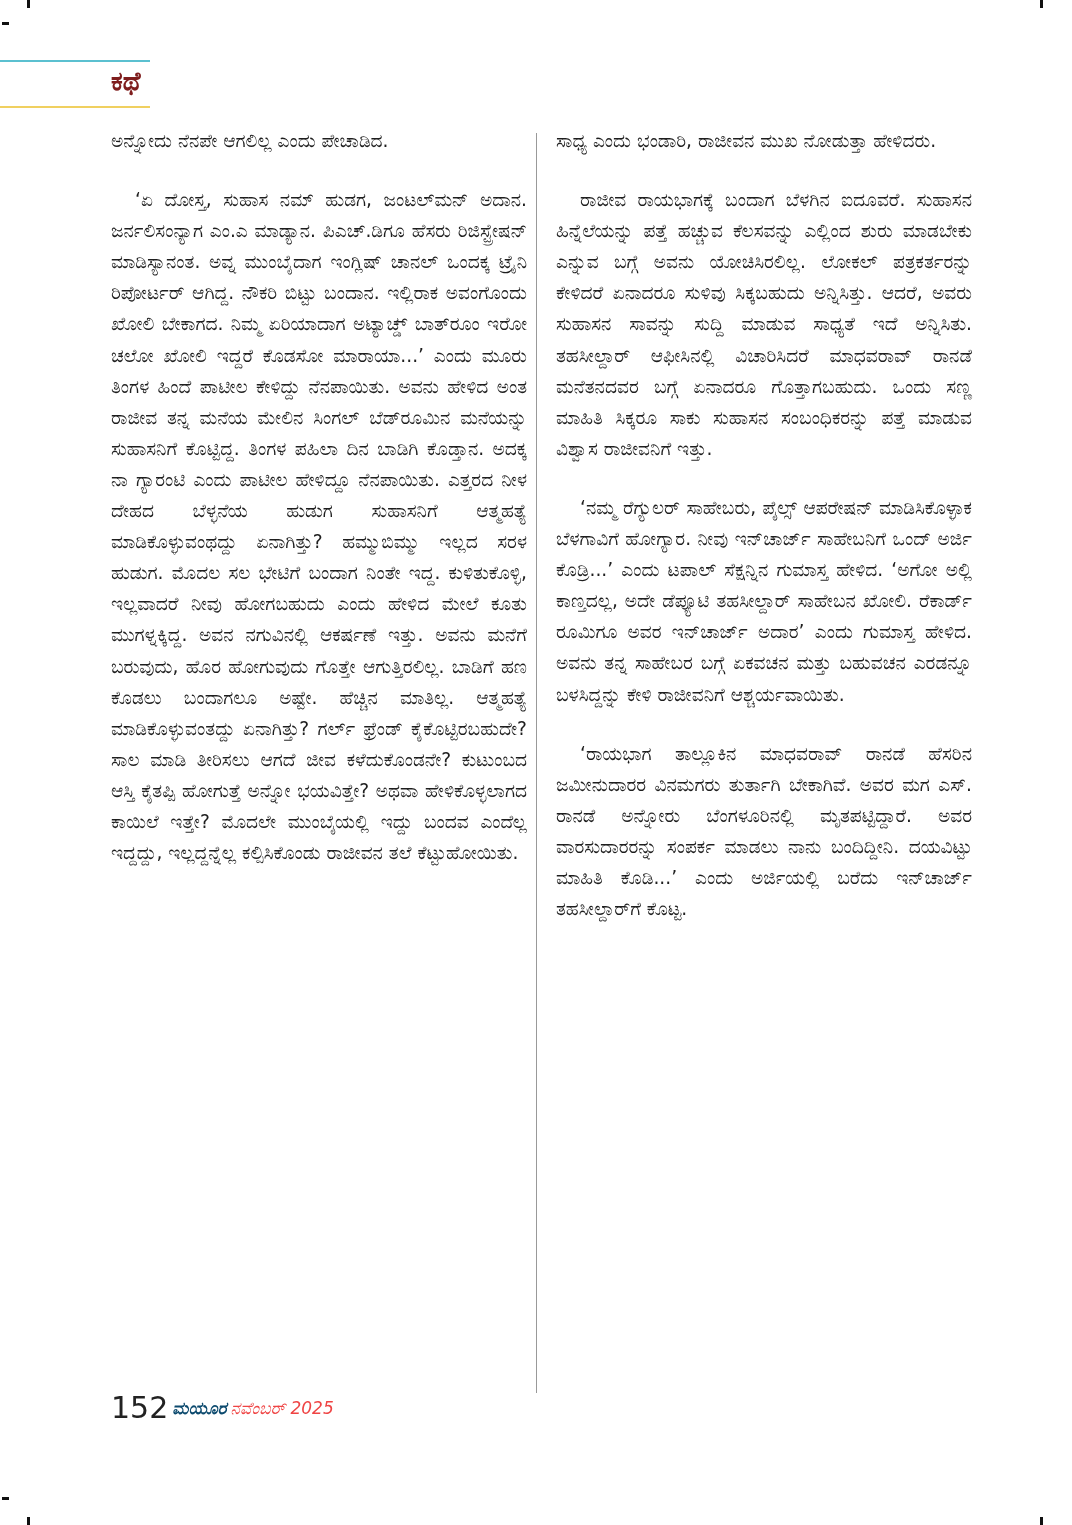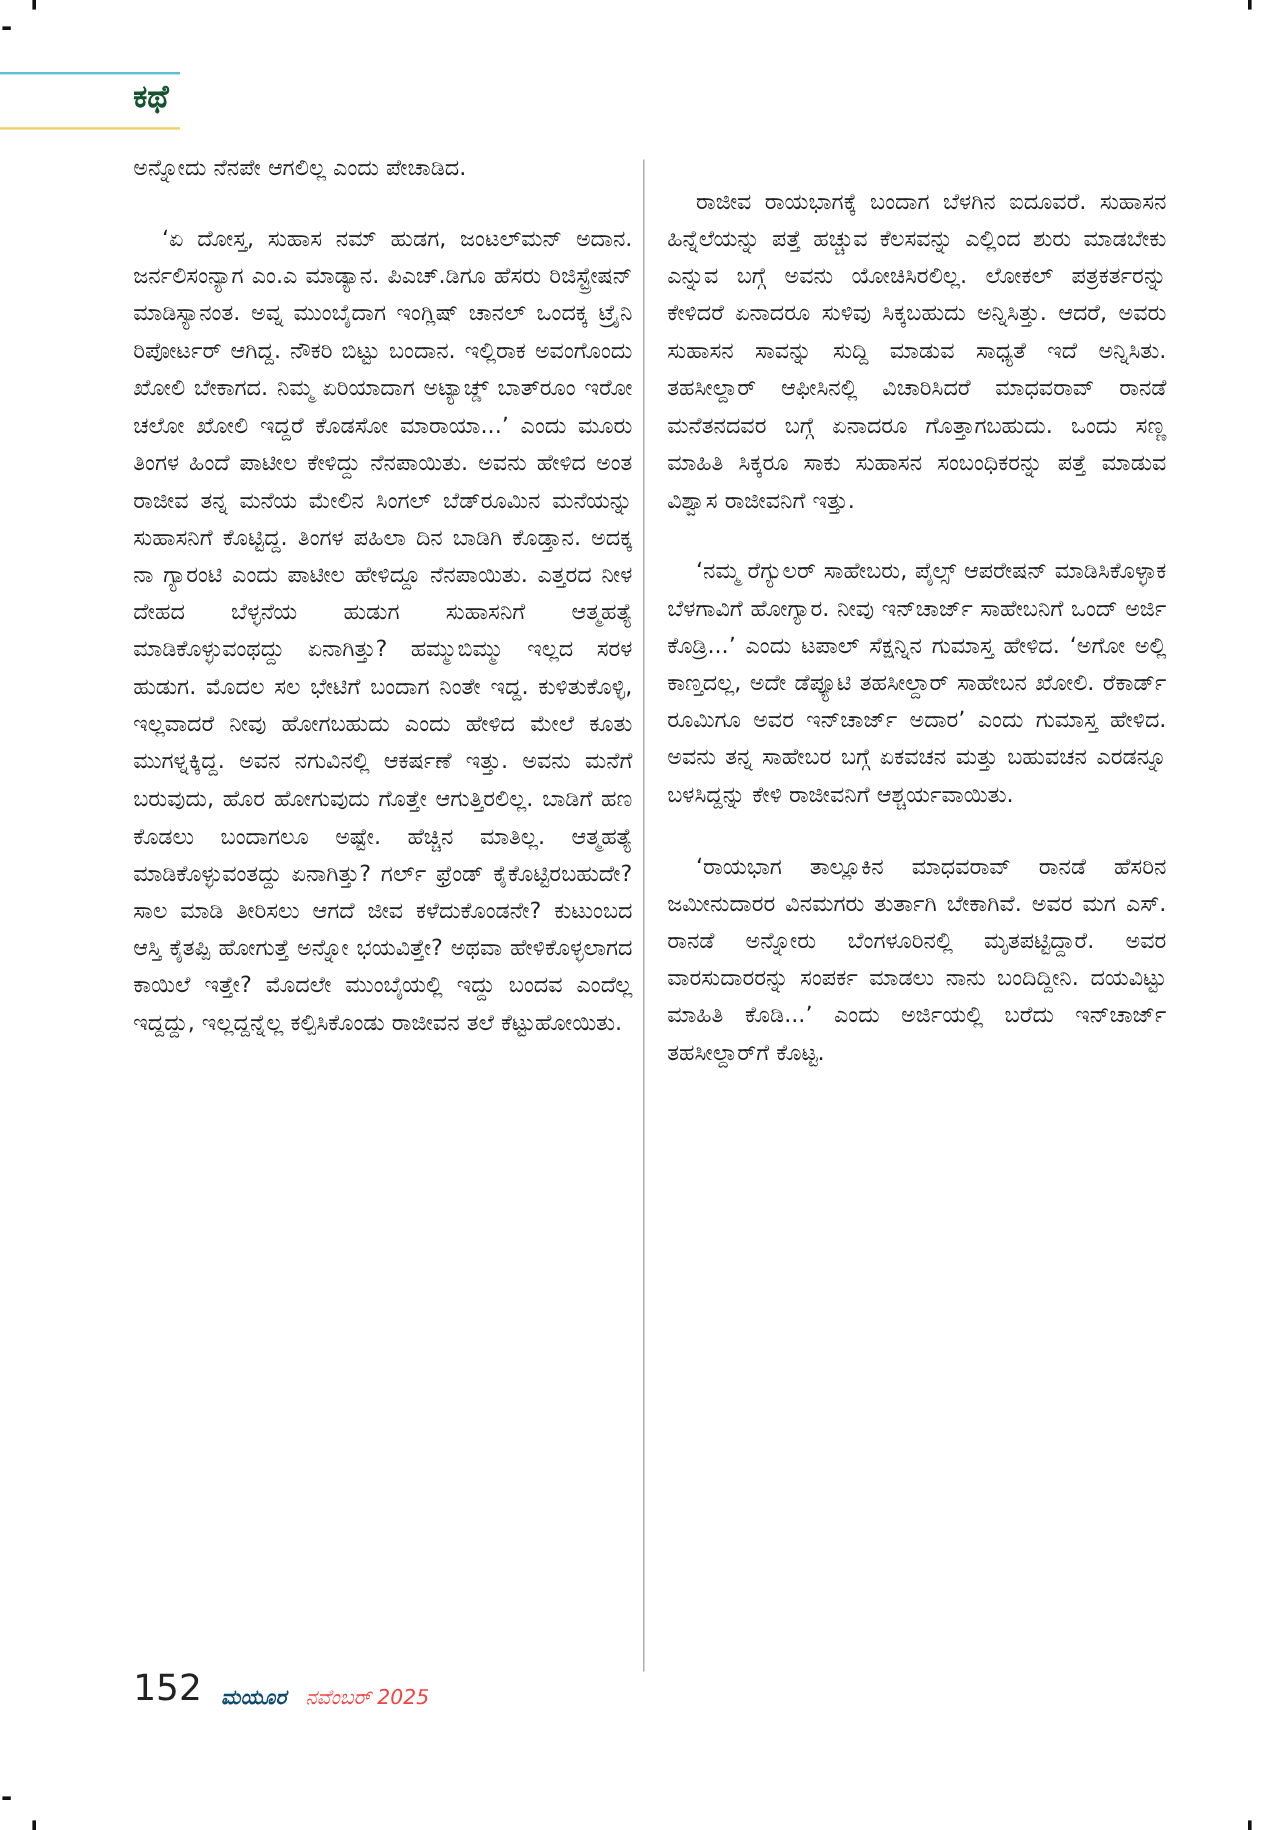--- a/index.html
+++ b/index.html
@@ -1,29 +1,29 @@
 <!DOCTYPE html>
 <html><head>
 <meta charset="utf-8">
 <style>
   html, body { margin: 0; padding: 0; background: #ffffff; }
   body { width: 1072px; height: 1525px; position: relative; overflow: hidden;
          font-family: "DejaVu Sans", sans-serif; color: #1e1e1e; }
   .crop { position: absolute; background: #111; }
   .rule { position: absolute; left: 0; width: 150px; height: 2px; }
   .section-title { position: absolute; left: 111px; top: 66px; font-size: 26px;
-                   font-weight: bold; color: #14532d; }
+                   font-weight: bold; color: #7f1d1d; }
   .col { position: absolute; top: 125px; width: 416px; font-size: 18.6px;
          line-height: 31.1px; text-align: justify; }
   .col p { margin: 0; }
   .col p.indent { text-indent: 24px; margin-top: 28px; }
   .col-left { left: 111px; }
   .col-right { left: 556px; }
   .divider { position: absolute; left: 536px; top: 133px; width: 1px; height: 1260px; background: #999; }
-  .footer { position: absolute; left: 111px; top: 1390px; display: flex; align-items: flex-end; gap: 16px; }
+  .footer { position: absolute; left: 111px; top: 1390px; display: flex; align-items: center; gap: 4px; }
   .page-num { font-size: 30px; color: #222; }
   .mag { font-size: 17px; font-weight: bold; font-style: italic; }
   .issue { font-size: 17px; color: #ef4444; font-style: italic; }
 </style>
 </head>
 <body>
 
 <div class="crop" style="left:27px;top:0;width:3px;height:8px;"></div>
 <div class="crop" style="left:2px;top:22px;width:7px;height:3px;"></div>
 <div class="crop" style="left:1040px;top:0;width:3px;height:8px;"></div>
@@ -36,20 +36,21 @@
 <div class="rule" style="top:106px;background:#f0d060;"></div>
 
 <div class="col col-left">
   <p>ಅನ್ನೋದು ನೆನಪೇ ಆಗಲಿಲ್ಲ ಎಂದು ಪೇಚಾಡಿದ.</p>
   <p class="indent">‘ಏ ದೋಸ್ತ, ಸುಹಾಸ ನಮ್ ಹುಡಗ, ಜಂಟಲ್‌ಮನ್ ಅದಾನ. ಜರ್ನಲಿಸಂನ್ಯಾಗ ಎಂ.ಎ ಮಾಡ್ಯಾನ. ಪಿಎಚ್.ಡಿಗೂ ಹೆಸರು ರಿಜಿಸ್ಟ್ರೇಷನ್ ಮಾಡಿಸ್ಯಾನಂತ. ಅವ್ನ ಮುಂಬೈದಾಗ ಇಂಗ್ಲಿಷ್ ಚಾನಲ್ ಒಂದಕ್ಕ ಟ್ರೈನಿ ರಿಪೋರ್ಟರ್ ಆಗಿದ್ದ. ನೌಕರಿ ಬಿಟ್ಟು ಬಂದಾನ. ಇಲ್ಲಿರಾಕ ಅವಂಗೊಂದು ಖೋಲಿ ಬೇಕಾಗದ. ನಿಮ್ಮ ಏರಿಯಾದಾಗ ಅಟ್ಯಾಚ್ಡ್ ಬಾತ್‌ರೂಂ ಇರೋ ಚಲೋ ಖೋಲಿ ಇದ್ದರೆ ಕೊಡಸೋ ಮಾರಾಯಾ...’ ಎಂದು ಮೂರು ತಿಂಗಳ ಹಿಂದೆ ಪಾಟೀಲ ಕೇಳಿದ್ದು ನೆನಪಾಯಿತು. ಅವನು ಹೇಳಿದ ಅಂತ ರಾಜೀವ ತನ್ನ ಮನೆಯ ಮೇಲಿನ ಸಿಂಗಲ್ ಬೆಡ್‌ರೂಮಿನ ಮನೆಯನ್ನು ಸುಹಾಸನಿಗೆ ಕೊಟ್ಟಿದ್ದ. ತಿಂಗಳ ಪಹಿಲಾ ದಿನ ಬಾಡಿಗಿ ಕೊಡ್ತಾನ. ಅದಕ್ಕ ನಾ ಗ್ಯಾರಂಟಿ ಎಂದು ಪಾಟೀಲ ಹೇಳಿದ್ದೂ ನೆನಪಾಯಿತು. ಎತ್ತರದ ನೀಳ ದೇಹದ ಬೆಳ್ಳನೆಯ ಹುಡುಗ ಸುಹಾಸನಿಗೆ ಆತ್ಮಹತ್ಯೆ ಮಾಡಿಕೊಳ್ಳುವಂಥದ್ದು ಏನಾಗಿತ್ತು? ಹಮ್ಮುಬಿಮ್ಮು ಇಲ್ಲದ ಸರಳ ಹುಡುಗ. ಮೊದಲ ಸಲ ಭೇಟಿಗೆ ಬಂದಾಗ ನಿಂತೇ ಇದ್ದ. ಕುಳಿತುಕೊಳ್ಳಿ, ಇಲ್ಲವಾದರೆ ನೀವು ಹೋಗಬಹುದು ಎಂದು ಹೇಳಿದ ಮೇಲೆ ಕೂತು ಮುಗಳ್ನಕ್ಕಿದ್ದ. ಅವನ ನಗುವಿನಲ್ಲಿ ಆಕರ್ಷಣೆ ಇತ್ತು. ಅವನು ಮನೆಗೆ ಬರುವುದು, ಹೊರ ಹೋಗುವುದು ಗೊತ್ತೇ ಆಗುತ್ತಿರಲಿಲ್ಲ. ಬಾಡಿಗೆ ಹಣ ಕೊಡಲು ಬಂದಾಗಲೂ ಅಷ್ಟೇ. ಹೆಚ್ಚಿನ ಮಾತಿಲ್ಲ. ಆತ್ಮಹತ್ಯೆ ಮಾಡಿಕೊಳ್ಳುವಂತದ್ದು ಏನಾಗಿತ್ತು? ಗರ್ಲ್ ಫ್ರೆಂಡ್ ಕೈಕೊಟ್ಟಿರಬಹುದೇ? ಸಾಲ ಮಾಡಿ ತೀರಿಸಲು ಆಗದೆ ಜೀವ ಕಳೆದುಕೊಂಡನೇ? ಕುಟುಂಬದ ಆಸ್ತಿ ಕೈತಪ್ಪಿ ಹೋಗುತ್ತೆ ಅನ್ನೋ ಭಯವಿತ್ತೇ? ಅಥವಾ ಹೇಳಿಕೊಳ್ಳಲಾಗದ ಕಾಯಿಲೆ ಇತ್ತೇ? ಮೊದಲೇ ಮುಂಬೈಯಲ್ಲಿ ಇದ್ದು ಬಂದವ ಎಂದೆಲ್ಲ ಇದ್ದದ್ದು, ಇಲ್ಲದ್ದನ್ನೆಲ್ಲ ಕಲ್ಪಿಸಿಕೊಂಡು ರಾಜೀವನ ತಲೆ ಕೆಟ್ಟುಹೋಯಿತು.</p>
 </div>
 
 <div class="divider"></div>
 
 <div class="col col-right">
+  <p>ಸಾಧ್ಯ ಎಂದು ಭಂಡಾರಿ, ರಾಜೀವನ ಮುಖ ನೋಡುತ್ತಾ ಹೇಳಿದರು.</p>
   <p class="indent">ರಾಜೀವ ರಾಯಭಾಗಕ್ಕೆ ಬಂದಾಗ ಬೆಳಗಿನ ಐದೂವರೆ. ಸುಹಾಸನ ಹಿನ್ನೆಲೆಯನ್ನು ಪತ್ತೆ ಹಚ್ಚುವ ಕೆಲಸವನ್ನು ಎಲ್ಲಿಂದ ಶುರು ಮಾಡಬೇಕು ಎನ್ನುವ ಬಗ್ಗೆ ಅವನು ಯೋಚಿಸಿರಲಿಲ್ಲ. ಲೋಕಲ್ ಪತ್ರಕರ್ತರನ್ನು ಕೇಳಿದರೆ ಏನಾದರೂ ಸುಳಿವು ಸಿಕ್ಕಬಹುದು ಅನ್ನಿಸಿತ್ತು. ಆದರೆ, ಅವರು ಸುಹಾಸನ ಸಾವನ್ನು ಸುದ್ದಿ ಮಾಡುವ ಸಾಧ್ಯತೆ ಇದೆ ಅನ್ನಿಸಿತು. ತಹಸೀಲ್ದಾರ್ ಆಫೀಸಿನಲ್ಲಿ ವಿಚಾರಿಸಿದರೆ ಮಾಧವರಾವ್ ರಾನಡೆ ಮನೆತನದವರ ಬಗ್ಗೆ ಏನಾದರೂ ಗೊತ್ತಾಗಬಹುದು. ಒಂದು ಸಣ್ಣ ಮಾಹಿತಿ ಸಿಕ್ಕರೂ ಸಾಕು ಸುಹಾಸನ ಸಂಬಂಧಿಕರನ್ನು ಪತ್ತೆ ಮಾಡುವ ವಿಶ್ವಾಸ ರಾಜೀವನಿಗೆ ಇತ್ತು.</p>
   <p class="indent">‘ನಮ್ಮ ರೆಗ್ಯುಲರ್ ಸಾಹೇಬರು, ಪೈಲ್ಸ್ ಆಪರೇಷನ್ ಮಾಡಿಸಿಕೊಳ್ಳಾಕ ಬೆಳಗಾವಿಗೆ ಹೋಗ್ಯಾರ. ನೀವು ಇನ್‌ಚಾರ್ಜ್ ಸಾಹೇಬನಿಗೆ ಒಂದ್ ಅರ್ಜಿ ಕೊಡ್ರಿ...’ ಎಂದು ಟಪಾಲ್ ಸೆಕ್ಷನ್ನಿನ ಗುಮಾಸ್ತ ಹೇಳಿದ. ‘ಅಗೋ ಅಲ್ಲಿ ಕಾಣ್ತದಲ್ಲ, ಅದೇ ಡೆಪ್ಯೂಟಿ ತಹಸೀಲ್ದಾರ್ ಸಾಹೇಬನ ಖೋಲಿ. ರೆಕಾರ್ಡ್ ರೂಮಿಗೂ ಅವರ ಇನ್‌ಚಾರ್ಜ್ ಅದಾರ’ ಎಂದು ಗುಮಾಸ್ತ ಹೇಳಿದ. ಅವನು ತನ್ನ ಸಾಹೇಬರ ಬಗ್ಗೆ ಏಕವಚನ ಮತ್ತು ಬಹುವಚನ ಎರಡನ್ನೂ ಬಳಸಿದ್ದನ್ನು ಕೇಳಿ ರಾಜೀವನಿಗೆ ಆಶ್ಚರ್ಯವಾಯಿತು.</p>
   <p class="indent">‘ರಾಯಭಾಗ ತಾಲ್ಲೂಕಿನ ಮಾಧವರಾವ್ ರಾನಡೆ ಹೆಸರಿನ ಜಮೀನುದಾರರ ವಿನಮಗರು ತುರ್ತಾಗಿ ಬೇಕಾಗಿವೆ. ಅವರ ಮಗ ಎಸ್. ರಾನಡೆ ಅನ್ನೋರು ಬೆಂಗಳೂರಿನಲ್ಲಿ ಮೃತಪಟ್ಟಿದ್ದಾರೆ. ಅವರ ವಾರಸುದಾರರನ್ನು ಸಂಪರ್ಕ ಮಾಡಲು ನಾನು ಬಂದಿದ್ದೀನಿ. ದಯವಿಟ್ಟು ಮಾಹಿತಿ ಕೊಡಿ...’ ಎಂದು ಅರ್ಜಿಯಲ್ಲಿ ಬರೆದು ಇನ್‌ಚಾರ್ಜ್ ತಹಸೀಲ್ದಾರ್‌ಗೆ ಕೊಟ್ಟ.</p>
 </div>
 
 <div class="footer">
   <span class="page-num">152</span>
   <span class="mag" style="color:#0c4a6e;">ಮಯೂರ</span>
   <span class="issue">ನವೆಂಬರ್ 2025</span>
 </div>

